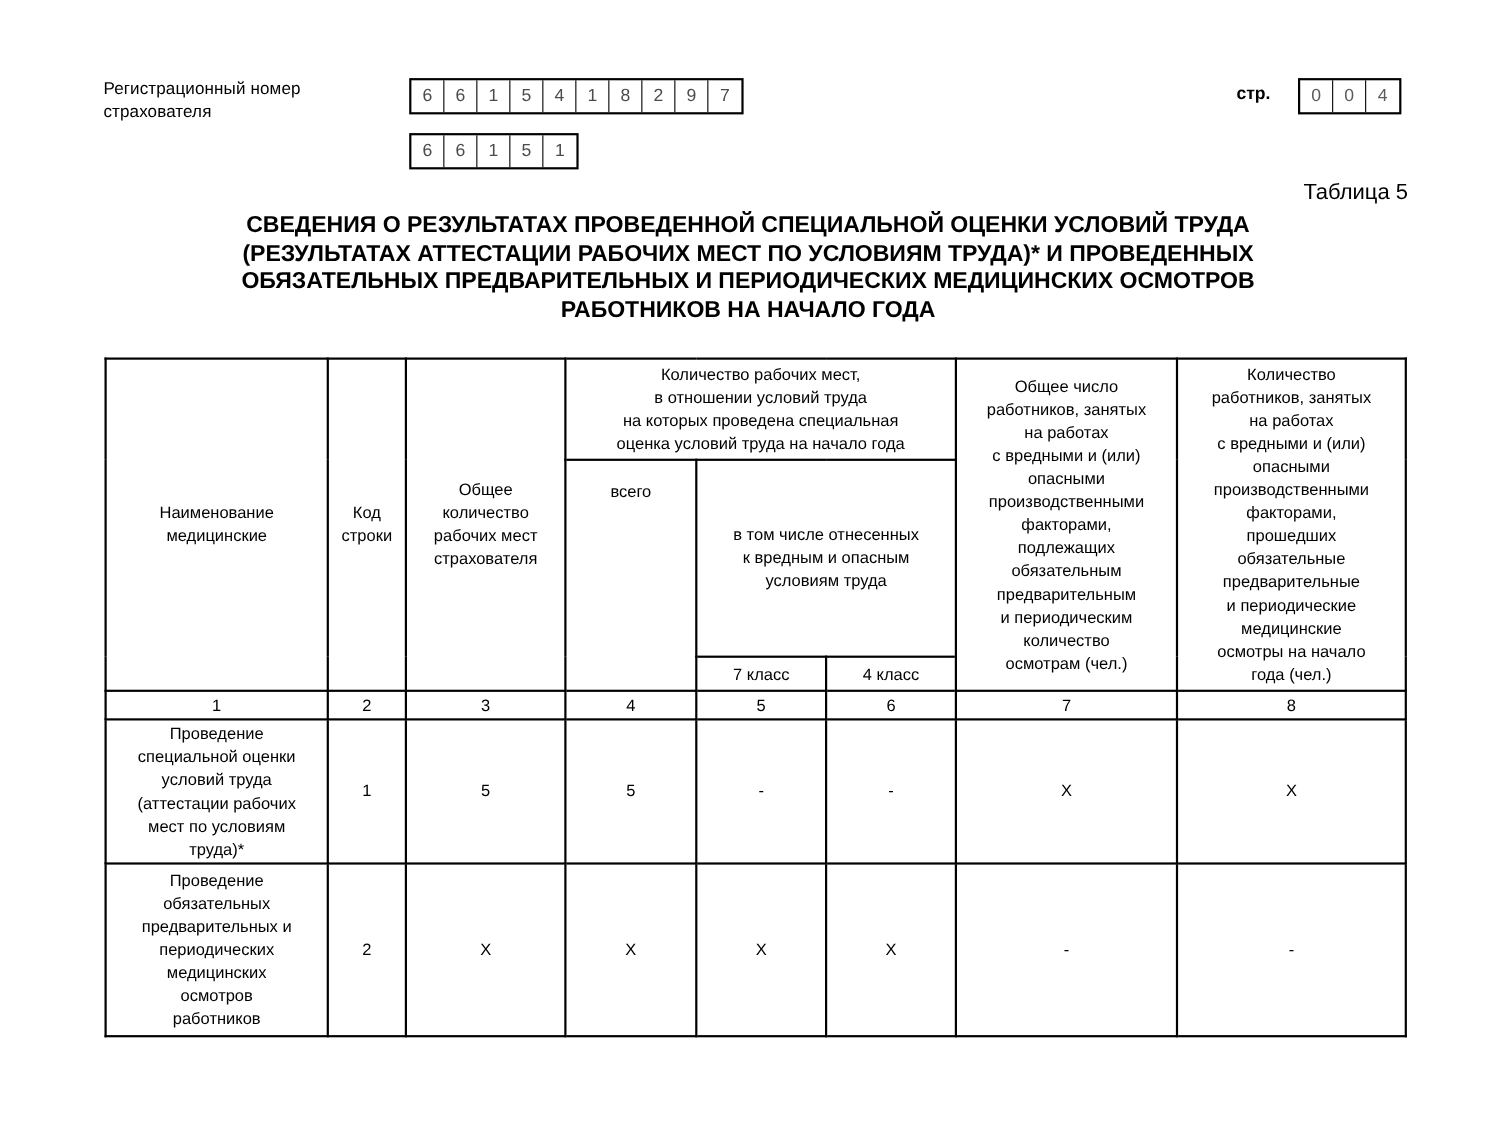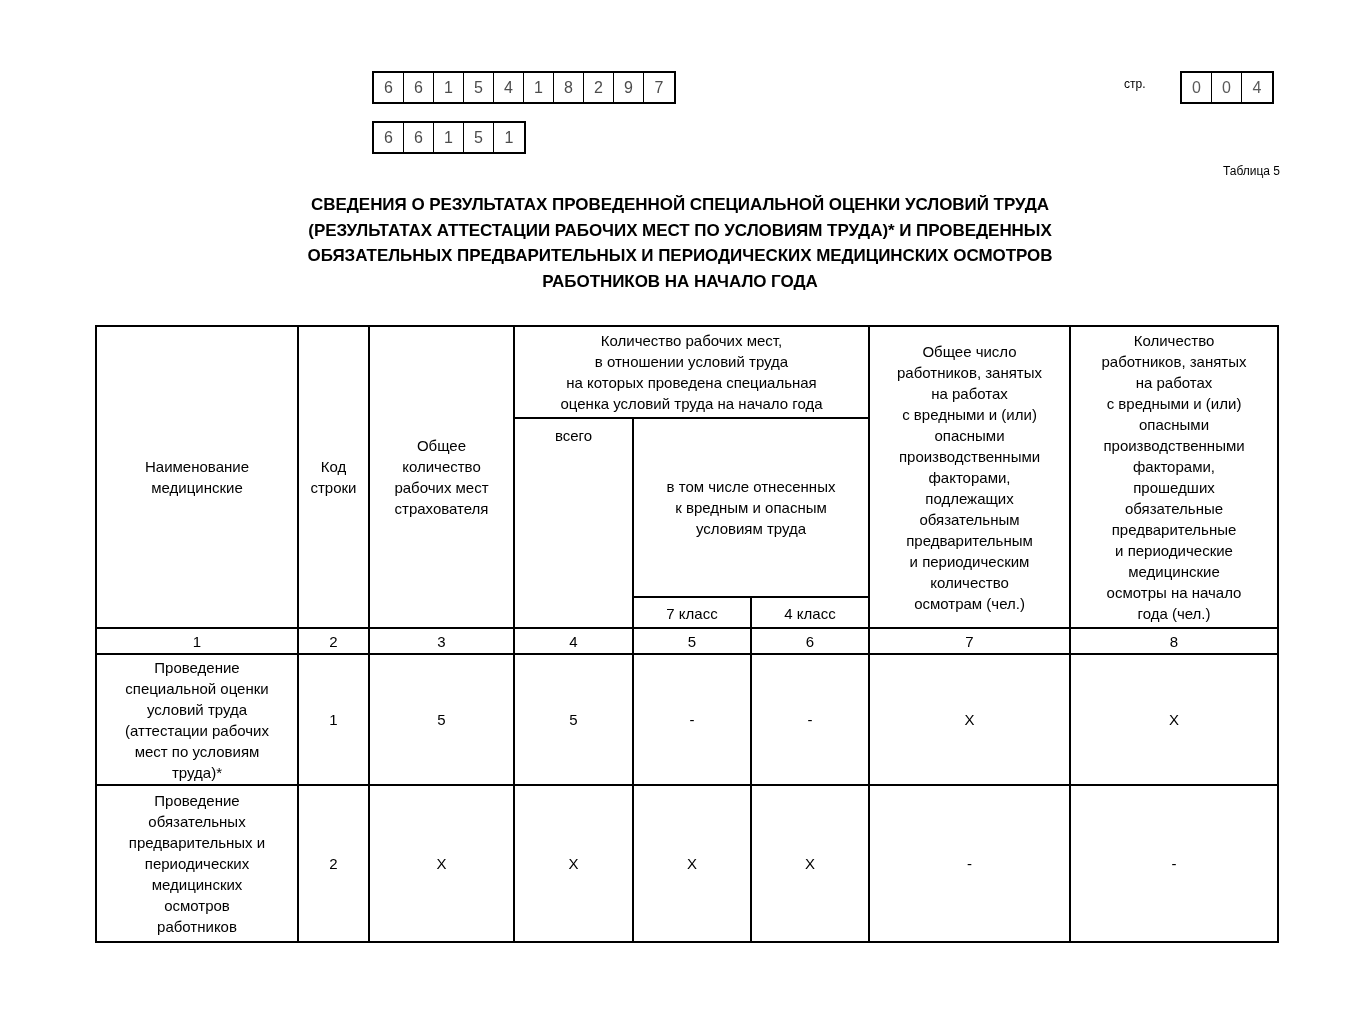--- a/index.html
+++ b/index.html
@@ -58,37 +58,38 @@
 
   #reg-number-box { left: 372px; top: 71px; }
   #sub-code-box   { left: 372px; top: 121px; }
   #page-number-box { left: 1180px; top: 71px; }
   #page-number-box .cell { color: #5a5a5a; }
 
   #page-label {
     position: absolute;
     left: 1124px;
     top: 77px;
-    font-size: 12px;
+    font-size: 16px;
+    font-weight: bold;
   }
 
   
   #table-number {
     position: absolute;
     right: 80px;
     top: 164px;
-    font-size: 12px;
+    font-size: 20px;
   }
   #form-title {
     position: absolute;
     left: 150px;
     top: 192px;
     width: 1060px;
     text-align: center;
-    font-size: 17px;
+    font-size: 21px;
     font-weight: bold;
     line-height: 25.5px;
     letter-spacing: -0.05px;
     white-space: pre-line;
   }
 
   
   #main-table {
     position: absolute;
     left: 95px;
@@ -143,20 +144,22 @@
   #row-2 td { height: 157px; }
 
   .grouphead { line-height: 21.5px; border-radius: 23px; }
   .tall-head { line-height: 21.3px; font-size: 15px; }
 </style>
 </head>
 <body>
 
 <div id="top-block">
 
+  <div class="id-label" id="reg-number-label">Регистрационный номер
+страхователя</div>
 
   <div class="digit-box" id="reg-number-box">
     <span class="cell">6</span>
     <span class="cell">6</span>
     <span class="cell">1</span>
     <span class="cell">5</span>
     <span class="cell">4</span>
     <span class="cell">1</span>
     <span class="cell">8</span>
     <span class="cell">2</span>
@@ -236,21 +239,21 @@
 факторами,
 прошедших
 обязательные
 предварительные
 и периодические
 медицинские
 осмотры на начало
 года (чел.)</th>
     </tr>
     <tr>
-      <th class="hcell" rowspan="2" style="vertical-align:top;padding-top:6px;">всего</th>
+      <th class="hcell" rowspan="2" style="vertical-align:top;padding-top:18px;">всего</th>
       <th class="hcell" colspan="2">в том числе отнесенных
 к вредным и опасным
 условиям труда</th>
     </tr>
     <tr>
       <th class="hcell" style="vertical-align:top;padding-top:5px;">7 класс</th>
       <th class="hcell" style="vertical-align:top;padding-top:5px;margin-left:36px;">4 класс</th>
     </tr>
     <tr class="numrow">
       <td>1</td>

